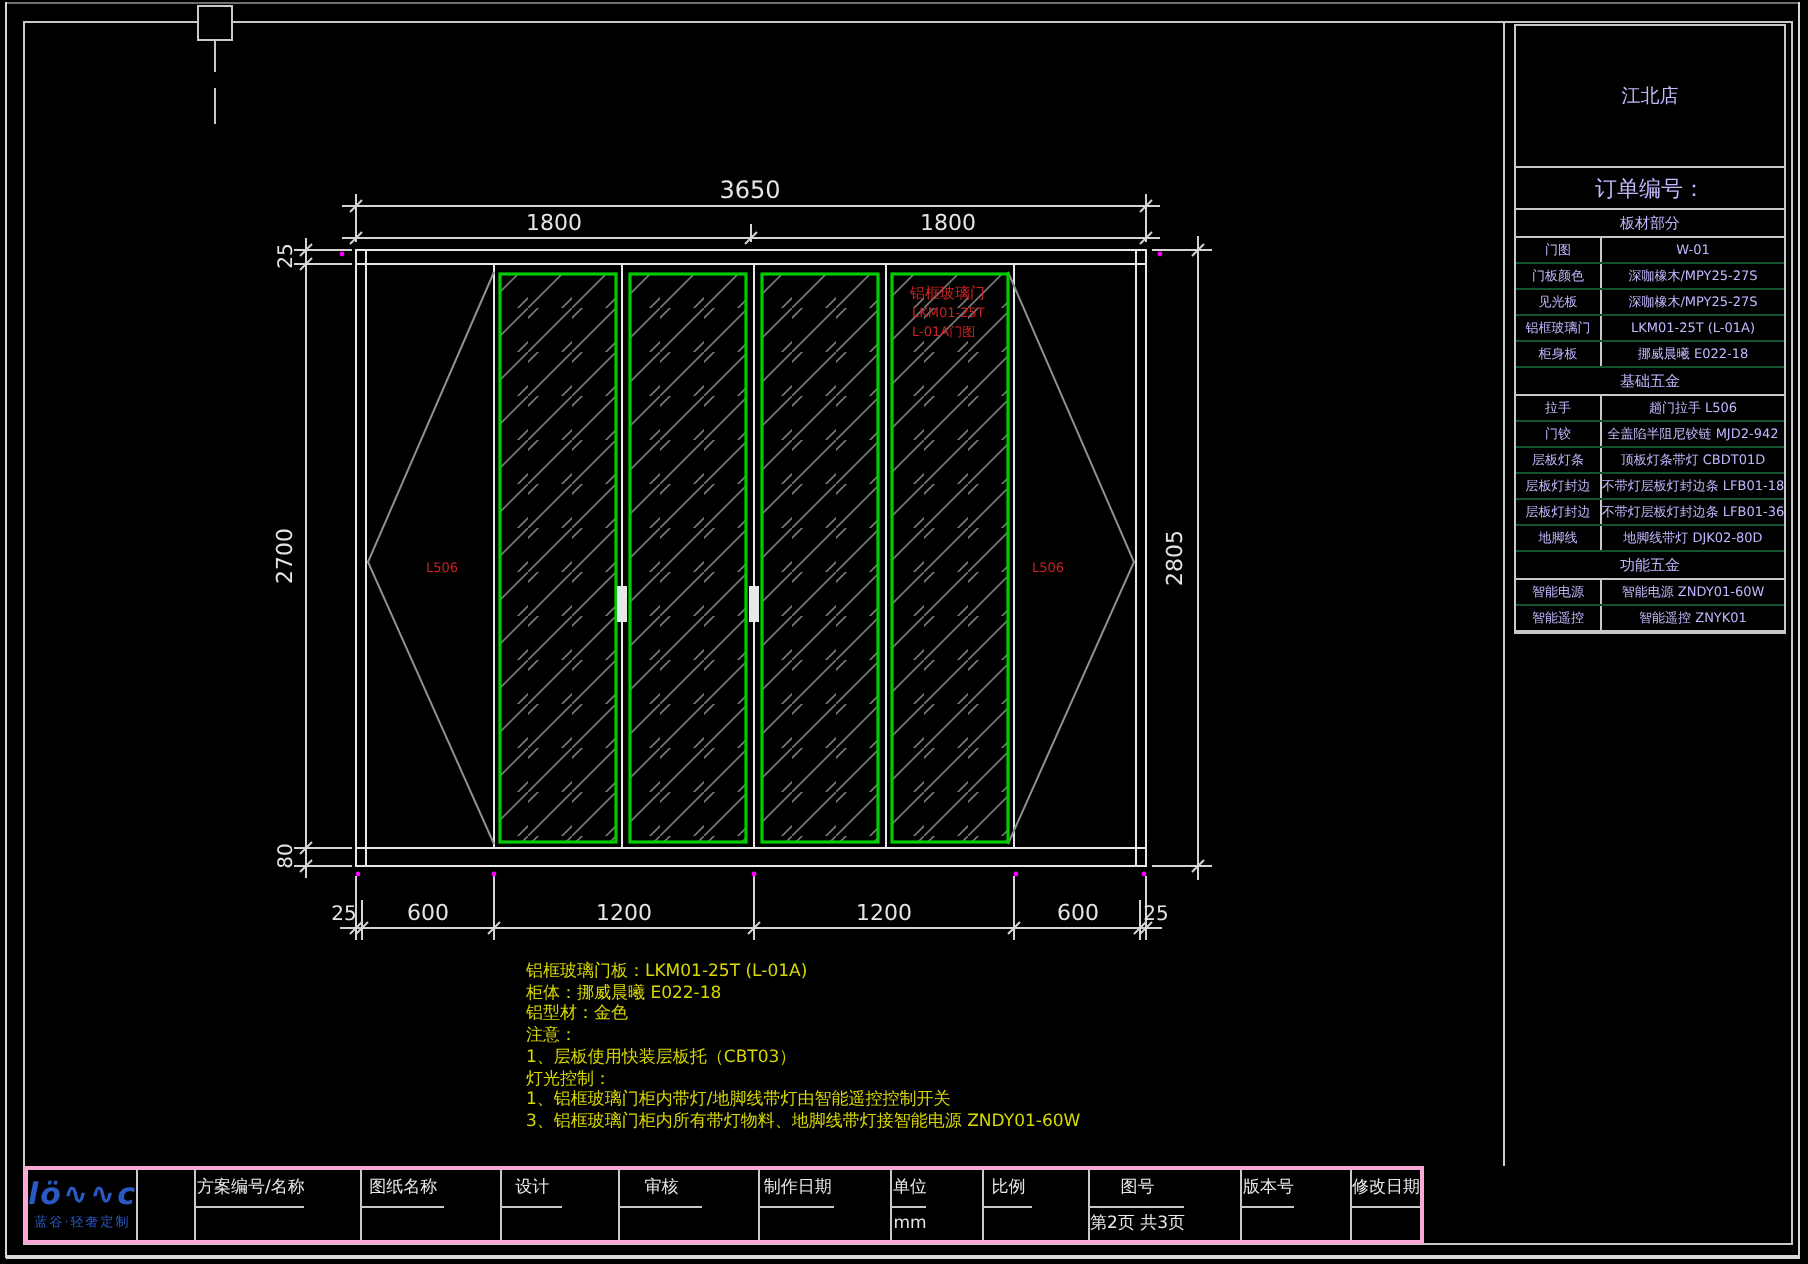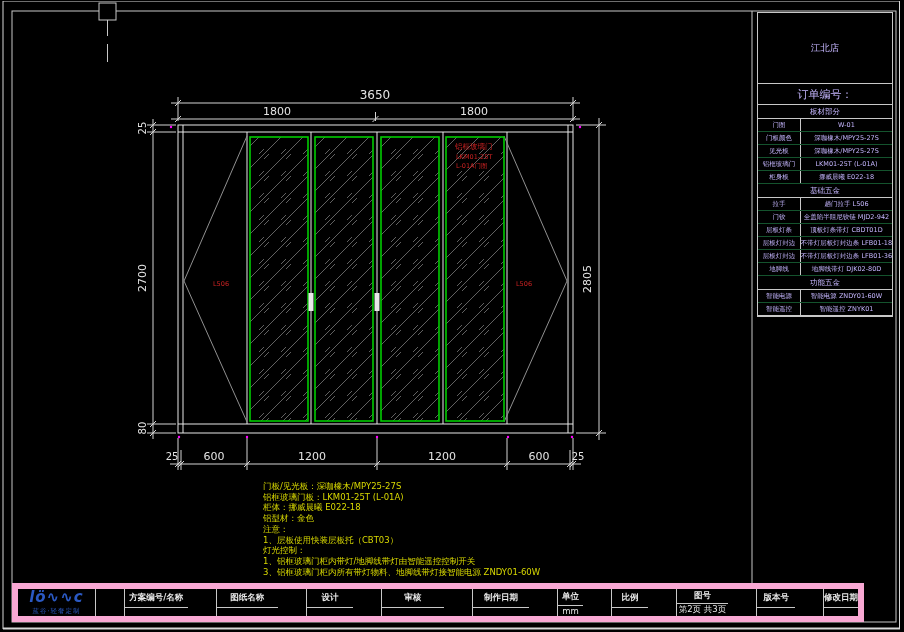--- a/index.html
+++ b/index.html
@@ -18,31 +18,31 @@
             font-size:11px;border-bottom:1px solid #c8c8c8;}
   .tb-section{height:13px;display:flex;align-items:center;justify-content:center;
               font-size:7.5px;border-bottom:1px solid #c8c8c8;}
   .tb-row{display:flex;height:12px;border-bottom:1px solid #14532d;font-size:6.5px;}
   .tb-row:last-child{border-bottom:1px solid #c8c8c8;}
   .tb-label{width:42px;border-right:1px solid #c8c8c8;display:flex;align-items:center;
             justify-content:center;white-space:nowrap;overflow:hidden;}
   .tb-value{flex:1;display:flex;align-items:center;justify-content:center;
             white-space:nowrap;overflow:hidden;}
   
-  .footer{position:absolute;left:12px;top:583px;width:852px;height:39px;background:#000;
-          border:6px solid #f9a8d4;box-sizing:border-box;display:flex;color:#e8e8e8;gap:28px;}
+  .footer{position:absolute;left:12px;top:583px;width:700px;height:39px;background:#000;
+          border:2px solid #f9a8d4;box-sizing:border-box;display:flex;color:#e8e8e8;gap:28px;}
   .f-logo{width:105px;border-right:1px solid #c8c8c8;display:flex;flex-direction:column;
           align-items:center;justify-content:center;box-sizing:border-box;}
   .logo-mark{color:#2b59c3;font-weight:bold;font-style:italic;font-size:15px;
              letter-spacing:1px;line-height:15px;}
   .logo-tag{color:#2b59c3;font-size:6.5px;margin-top:2px;letter-spacing:1px;text-align:center;}
   .f-col{display:flex;flex-direction:column;box-sizing:border-box;border-left:1px solid #c8c8c8;}
   .f-col:first-of-type{border-left:none;}
   .f-head{height:18px;border-bottom:1px solid #c8c8c8;display:flex;align-items:center;
-          justify-content:center;font-size:8.5px;font-weight:bold;white-space:nowrap;overflow:hidden;}
+          justify-content:center;font-size:8.5px;font-weight:normal;white-space:nowrap;overflow:hidden;}
   .f-val{flex:1;display:flex;align-items:center;justify-content:center;font-size:8.5px;
          white-space:nowrap;}
 </style>
 </head>
 <body>
 
 <div id="sheet">
 
   <svg id="cad-svg" width="904" height="632" viewBox="0 0 904 632" style="font-family:'DejaVu Sans','Liberation Sans',sans-serif">
     <defs>
@@ -175,21 +175,20 @@
         <circle cx="580" cy="127" r="1.2"></circle>
       <circle cx="179" cy="437" r="1.2"></circle>
         <circle cx="247" cy="437" r="1.2"></circle>
       <circle cx="377" cy="437" r="1.2"></circle>
         <circle cx="508" cy="437" r="1.2"></circle>
       <circle cx="572" cy="437" r="1.2"></circle>
     </g>
   </svg>
 
   <div class="notes">
-    <div>门板/见光板：深咖橡木/MPY25-27S</div>
     <div>铝框玻璃门板：LKM01-25T (L-01A)</div>
     <div>柜体：挪威晨曦 E022-18</div>
     <div>铝型材：金色</div>
     <div>注意：</div>
     <div>1、层板使用快装层板托（CBT03）</div>
     <div>灯光控制：</div>
     <div>1、铝框玻璃门柜内带灯/地脚线带灯由智能遥控控制开关</div>
     <div>3、铝框玻璃门柜内所有带灯物料、地脚线带灯接智能电源 ZNDY01-60W</div>
   </div>
 

